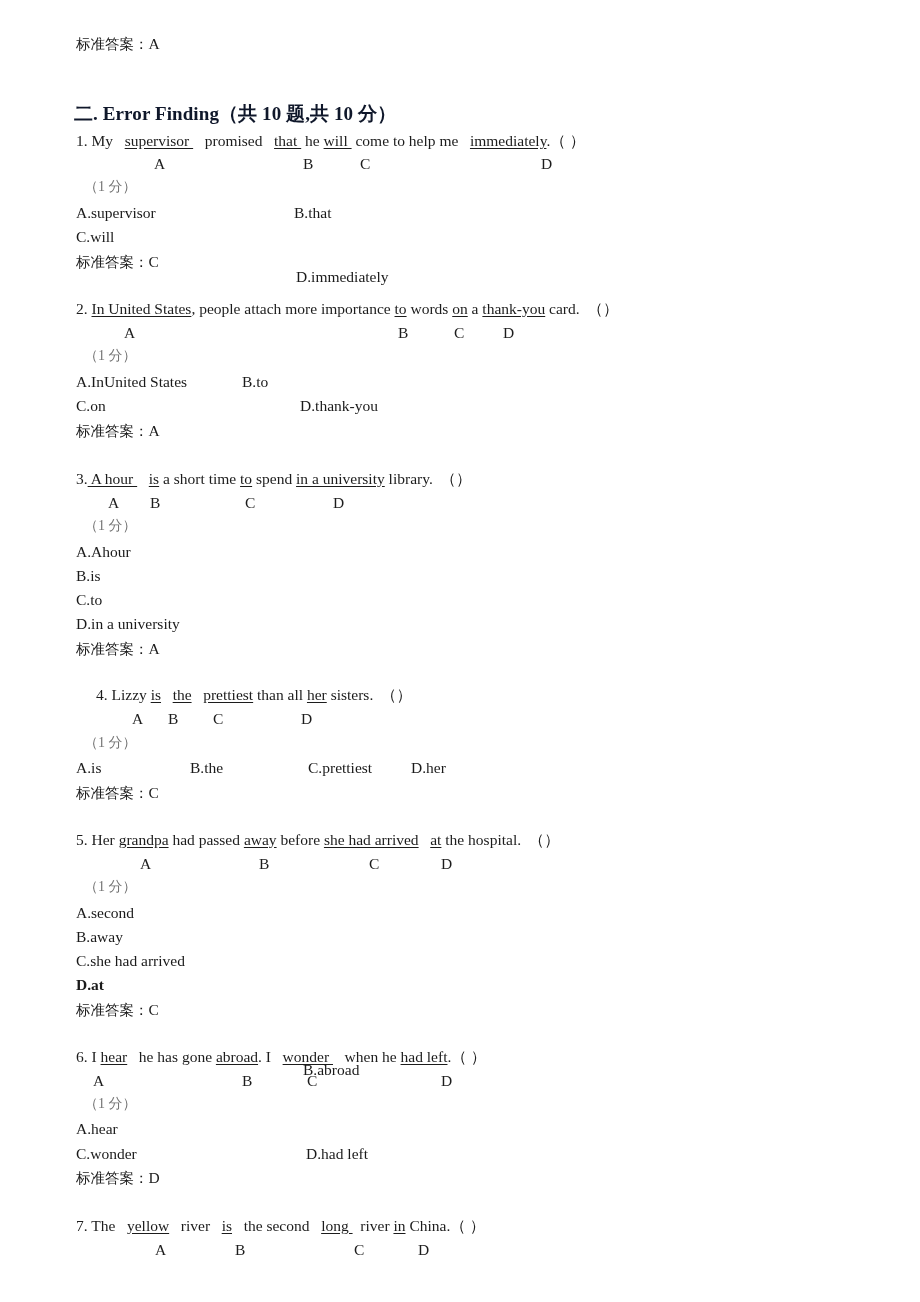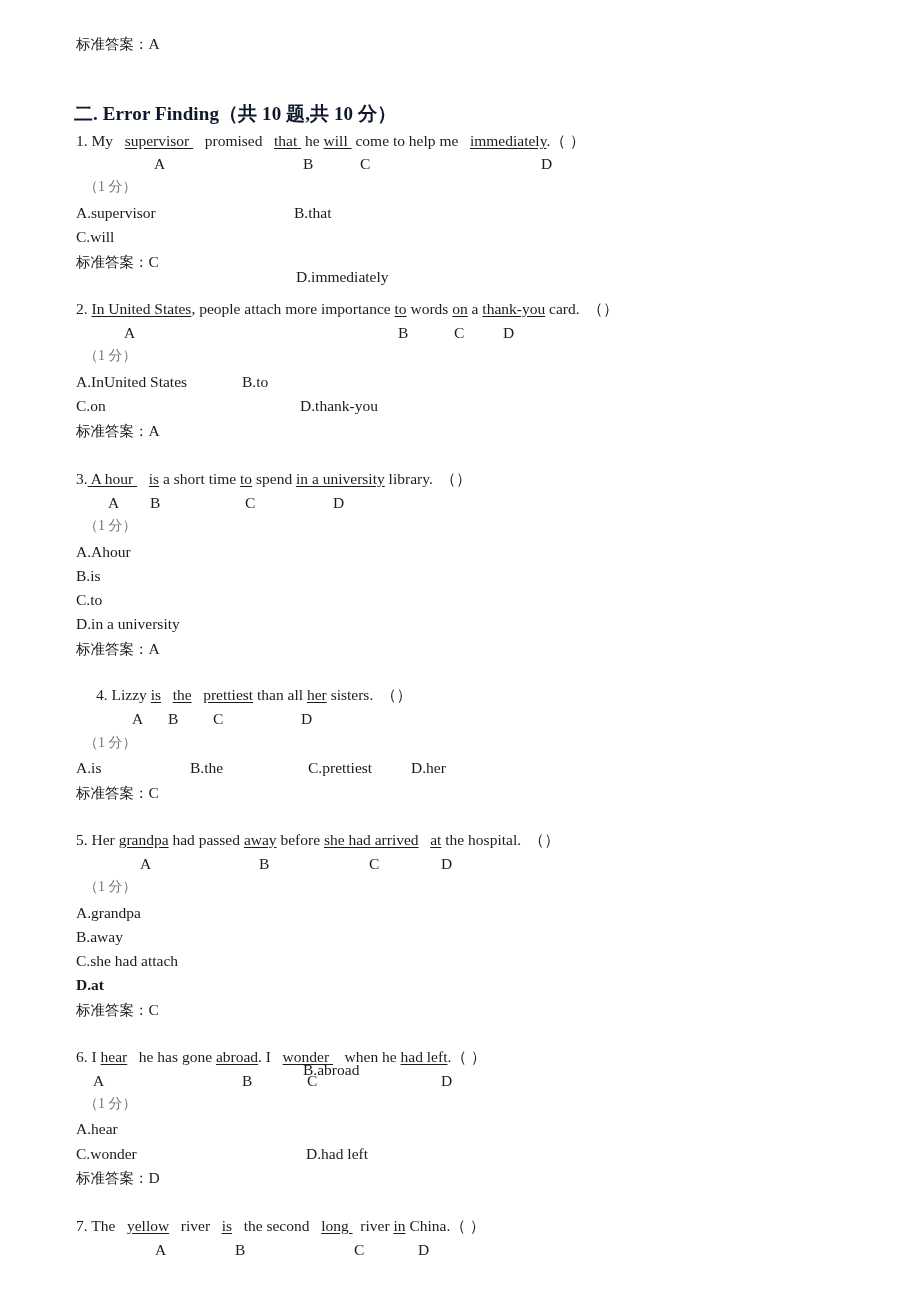--- a/index.html
+++ b/index.html
@@ -131,23 +131,23 @@
   <div class="opt" style="left:308px; top:760px;">C.prettiest</div>
   <div class="opt" style="left:411px; top:760px;">D.her</div>
   <div class="ans" style="left:76px; top:785px;"><span>标准答案：</span><span class="val">C</span></div>
 
   <div class="ln" style="left:76px; top:832px;"><span>5.</span><span> </span><span>Her </span><span class="u">grandpa</span><span> had passed </span><span class="u">away</span><span> before </span><span class="u">she had arrived</span><span>   </span><span class="u">at</span><span> the hospital.</span><span>  </span><span>（）</span></div>
   <div class="mk" style="left:140px; top:856px;">A</div>
   <div class="mk" style="left:259px; top:856px;">B</div>
   <div class="mk" style="left:369px; top:856px;">C</div>
   <div class="mk" style="left:441px; top:856px;">D</div>
   <div class="score" style="left:84px; top:880px;">（1 分）</div>
-  <div class="opt" style="left:76px; top:905px;">A.grandpa</div>
+  <div class="opt" style="left:76px; top:905px;">A.second</div>
   <div class="opt" style="left:76px; top:929px;">B.away</div>
-  <div class="opt" style="left:76px; top:953px;">C.she had attach</div>
+  <div class="opt" style="left:76px; top:953px;">C.she had arrived</div>
   <div class="opt" style="left:76px; top:977px;font-weight:bold;">D.at</div>
   <div class="ans" style="left:76px; top:1002px;"><span>标准答案：</span><span class="val">C</span></div>
 
   <div class="ln" style="left:76px; top:1049px;"><span>6.</span><span> </span><span>I </span><span class="u">hear</span><span>   he has gone </span><span class="u">abroad</span><span>. I   </span><span class="u">wonder </span><span>   when he </span><span class="u">had left</span><span>.</span><span>（ ）</span></div>
   <div class="mk" style="left:93px; top:1073px;">A</div>
   <div class="mk" style="left:242px; top:1073px;">B</div>
   <div class="mk" style="left:307px; top:1073px;">C</div>
   <div class="mk" style="left:441px; top:1073px;">D</div>
   <div class="score" style="left:84px; top:1097px;">（1 分）</div>
   <div class="opt" style="left:76px; top:1121px;">A.hear</div>

